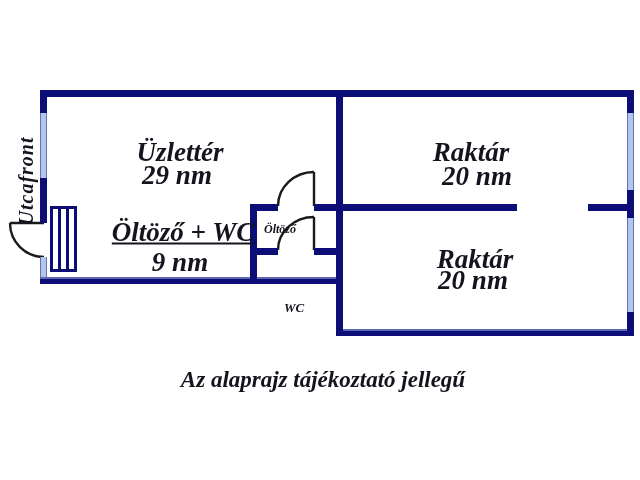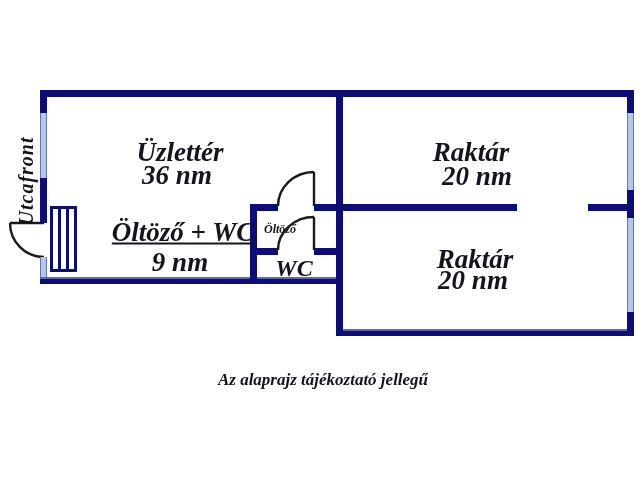--- a/index.html
+++ b/index.html
@@ -16,22 +16,22 @@
   .wall{position:absolute;background:var(--wall);}
   .wall.hl{box-shadow:inset 0 2px 0 rgba(160,180,225,.55);}
   .win{position:absolute;background:var(--window);
        box-shadow:inset 1px 0 0 rgba(13,13,120,.45), inset -1px 0 0 rgba(13,13,120,.45);}
   .lbl{
     position:absolute;color:var(--text);font-weight:bold;font-style:italic;
     white-space:nowrap;transform:translate(-50%,-50%);line-height:1;
   }
   .room-name,.room-area{font-size:27px;}
   .small-name{font-size:12px;}
-  .wc-name{font-size:24px;}
-  .caption{font-size:17px;font-family:Liberation Serif, serif;}
+  .wc-name{font-size:13px;margin-top:39px;}
+  .caption{font-size:23px;font-family:Liberation Serif, serif;}
   .street{font-size:20px;transform:translate(-50%,-50%) rotate(-90deg);letter-spacing:1px;}
   .stairs{
     position:absolute;left:50px;top:206px;width:27px;height:66px;
     border:3px solid var(--wall);box-sizing:border-box;background:#fff;
   }
   .stairs .tread{position:absolute;top:0;bottom:0;width:3px;background:var(--wall);}
   svg.doors{position:absolute;left:0;top:0;pointer-events:none;}
 </style>
 </head>
 <body>
@@ -84,21 +84,21 @@
   <div class="wall" style="left:250px;top:204px;width:7px;height:80px;"></div>
 
   <div class="stairs">
     <div class="tread" style="left:5px;"></div>
     <div class="tread" style="left:13px;"></div>
   </div>
 
   <div class="lbl street" style="left:26px;top:181px;">Utcafront</div>
 
   <div class="lbl room-name" style="left:180px;top:152px;">Üzlettér</div>
-  <div class="lbl room-area" style="left:177px;top:175px;">36 nm</div>
+  <div class="lbl room-area" style="left:177px;top:175px;">29 nm</div>
 
   <div class="lbl room-name" style="left:471px;top:152px;">Raktár</div>
   <div class="lbl room-area" style="left:477px;top:176px;">20 nm</div>
 
   <div class="lbl room-name" style="left:183px;top:232px;text-decoration:underline;">Öltöző + WC</div>
   <div class="lbl room-area" style="left:180px;top:262px;">9 nm</div>
 
   <div class="lbl small-name" style="left:280px;top:229px;">Öltöző</div>
   <div class="lbl wc-name" style="left:294px;top:268px;">WC</div>
 

